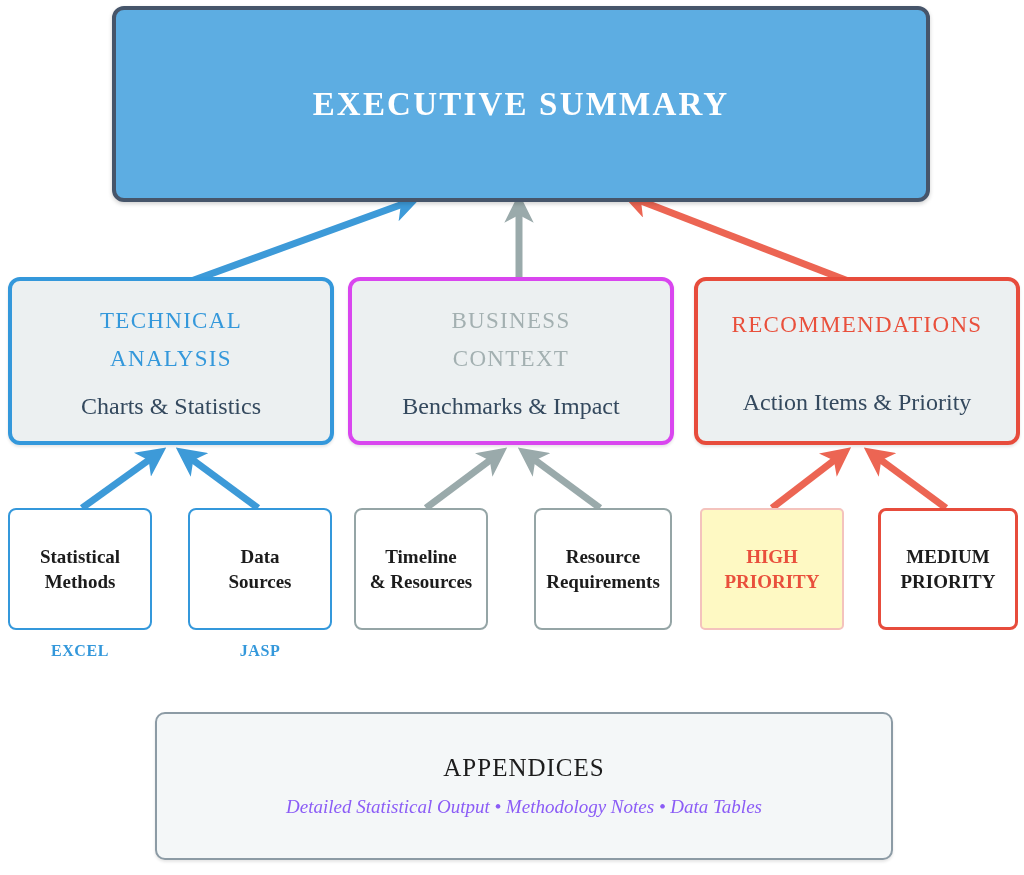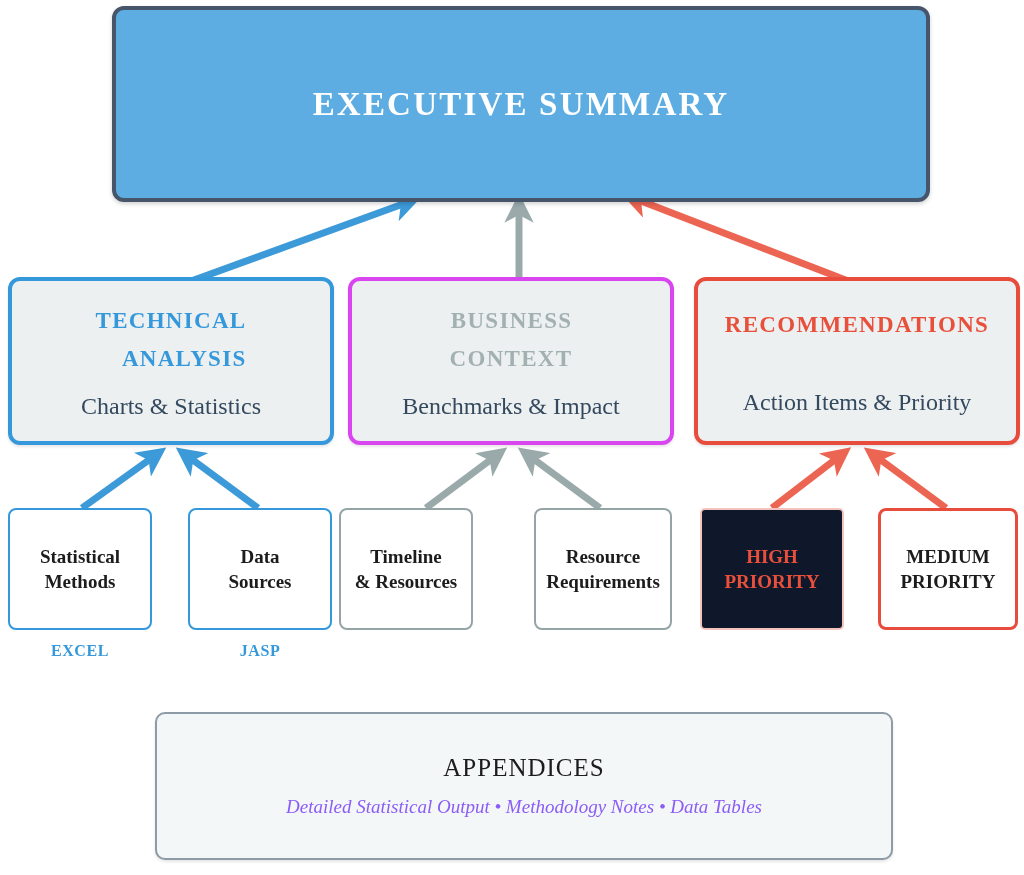--- a/index.html
+++ b/index.html
@@ -63,24 +63,23 @@
     background: #ecf0f1;
     border-radius: 12px;
     box-shadow: 0 2px 3px rgba(0,0,0,0.10);
   }
   #tech-analysis   { left: 8px;   border: 4px solid #3498db; }
   #business-context{ left: 348px; border: 4px solid #d946ef; }
   #recommendations { left: 694px; border: 4px solid #e74c3c; }
 
   .tier2 .title {
     font-size: 23px;
-    font-weight: bold;
+    font-weight: normal;
     letter-spacing: 1.3px;
     line-height: 1.63;
-    text-align: right;
   }
   #tech-analysis .title    { color: #3498db; }
   #business-context .title { color: #a3b0b1; }
   #recommendations .title  { color: #e9503c; }
   .tier2 .subtitle {
     font-size: 24px;
     color: #34495e;
     margin-top: 16px;
   }
   #recommendations .subtitle { margin-top: 46px; }
@@ -94,26 +93,26 @@
     border-radius: 8px;
   }
   .leaf .label {
     font-size: 19px;
     font-weight: bold;
     color: #1c1c1c;
     line-height: 1.32;
   }
   #leaf-statistical-methods { left: 8px;   border: 2px solid #3498db; }
   #leaf-data-sources        { left: 188px; border: 2px solid #3498db; }
-  #leaf-timeline-resources  { left: 339px; width: 134px; border: 2px solid #95a5a6; }
+  #leaf-timeline-resources  { left: 354px; width: 134px; border: 2px solid #95a5a6; }
   #leaf-resource-reqs       { left: 534px; width: 138px; border: 2px solid #95a5a6; }
   #leaf-high-priority {
     left: 700px;
     border: 2px solid #f4c3bd;
-    background: #0f172a;
+    background: #fef9c3;
     border-radius: 5px;
   }
   #leaf-high-priority .label { color: #e9503c; }
   #leaf-medium-priority { left: 878px; width: 140px; border: 3px solid #e74c3c; }
 
   .caption {
     position: absolute;
     top: 642px;
     font-size: 16px;
     font-weight: bold;

